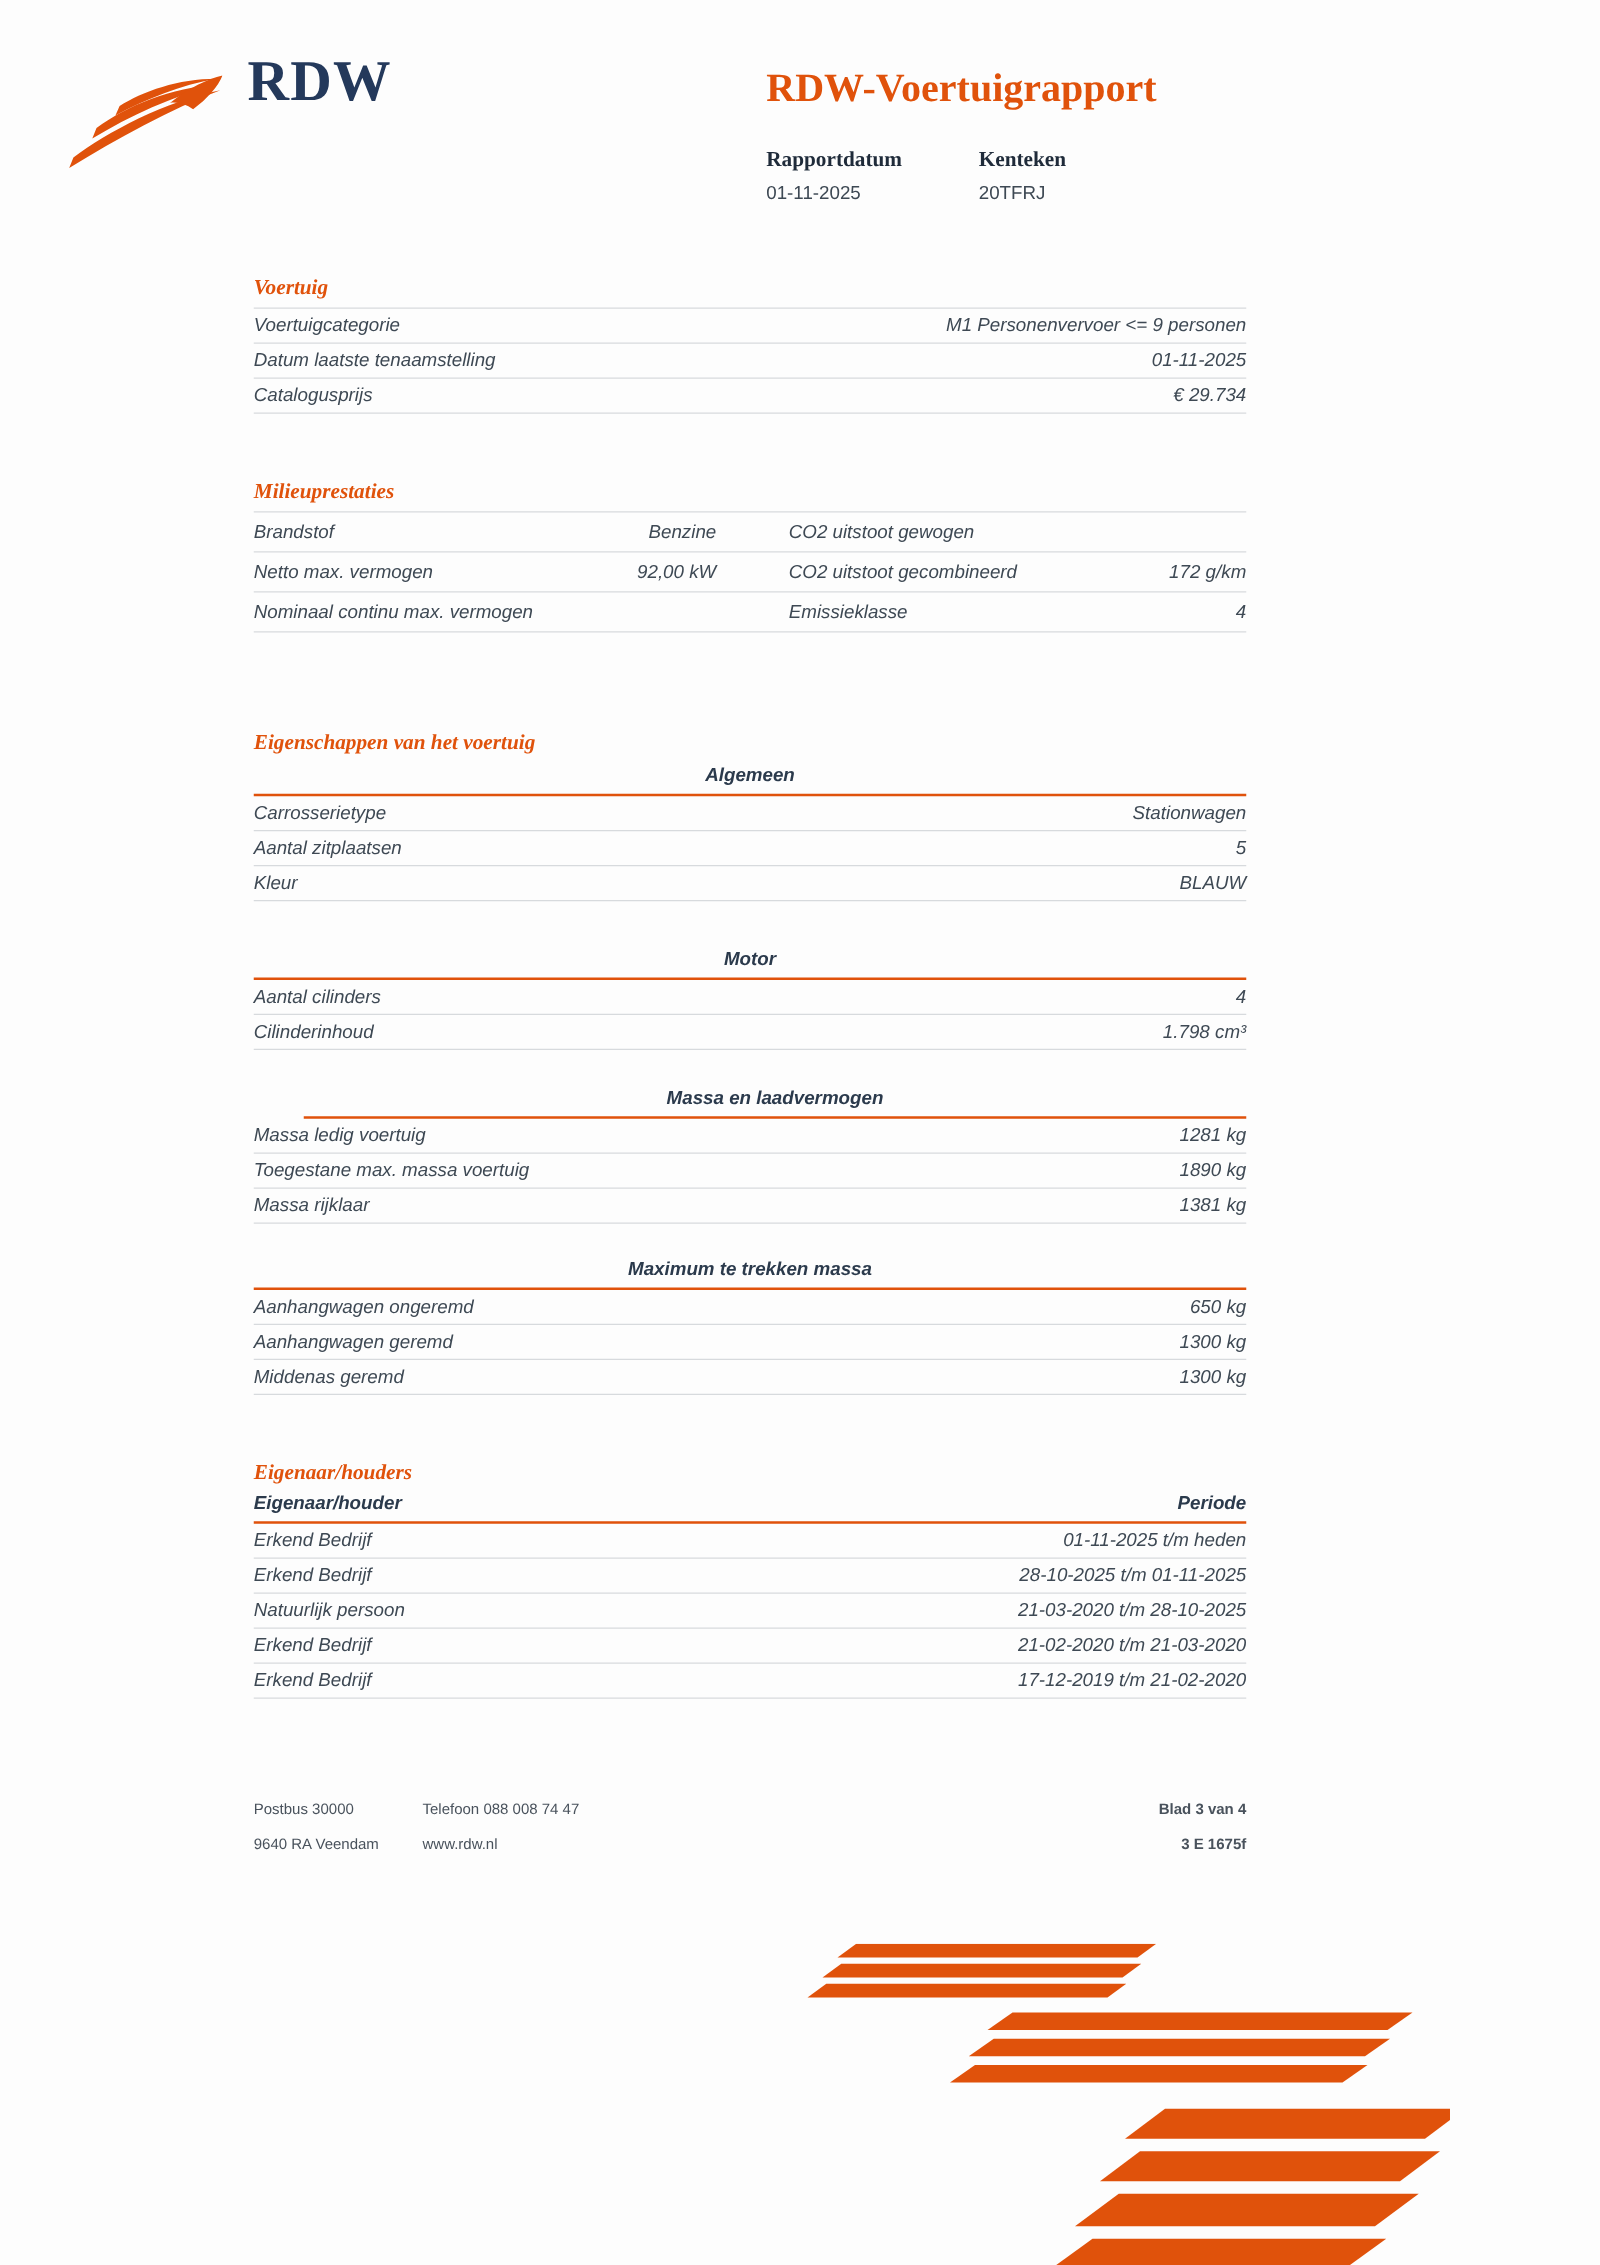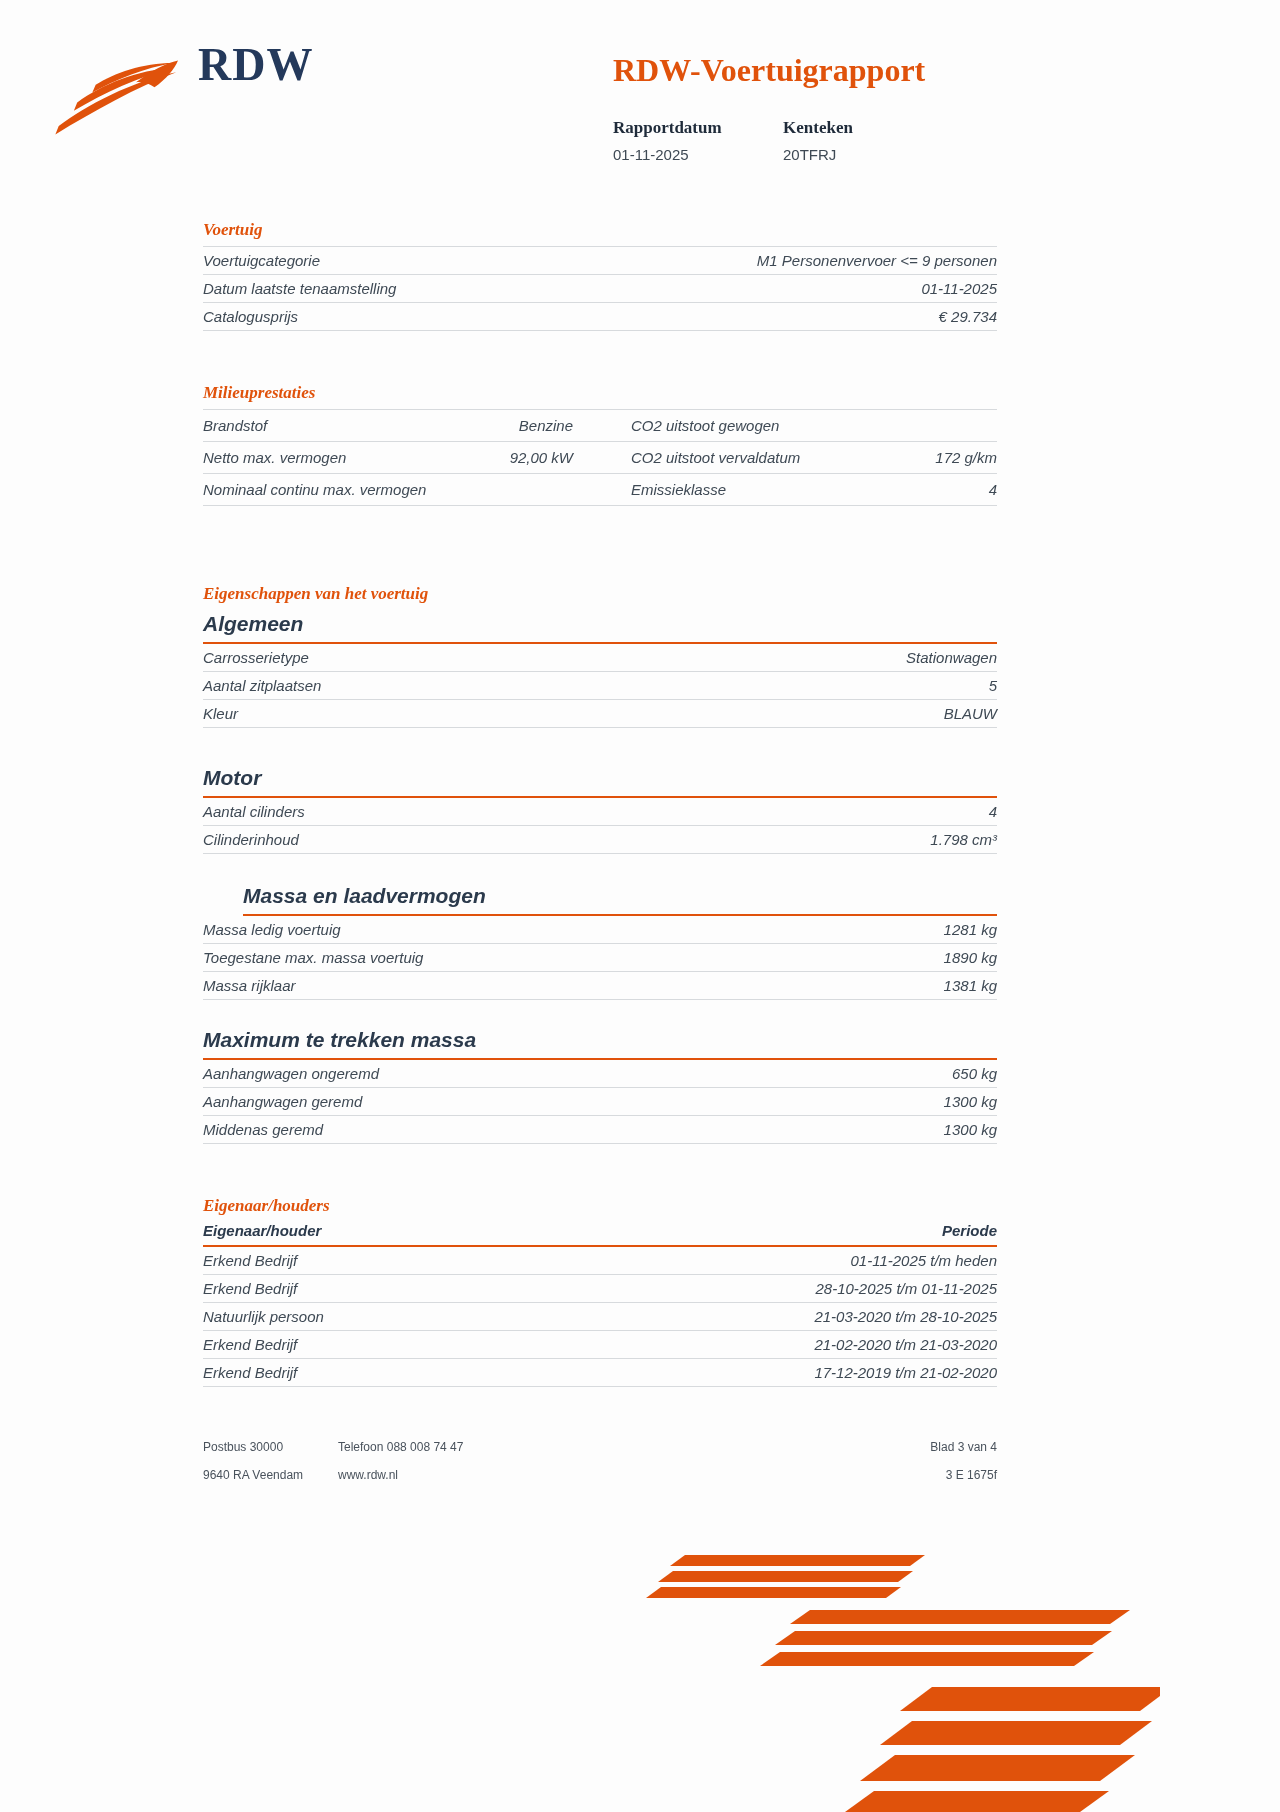--- a/index.html
+++ b/index.html
@@ -44,38 +44,38 @@
   .sec-milieu{margin-top:52px;}
   .m-row{
     display:grid;grid-template-columns:300px 70px 1fr 125px;align-items:center;
     height:31px;border-bottom:1px solid var(--line);font-size:15px;
   }
   .mv1{text-align:right;}
   .mk2{padding-left:58px;}
   .mv2{text-align:right;}
   .sec-eigenschappen{margin-top:78px;}
   .sub-h{
-    margin:0;margin-top:8px;font-size:21px;font-weight:700;color:var(--dark);
-    padding-bottom:6px;border-bottom:2px solid var(--orange);
+    margin:0;margin-top:8px;font-size:15px;font-weight:700;color:var(--dark);
+    padding-bottom:6px;border-bottom:2px solid var(--orange);text-align:center;
   }
   .sub-motor{margin-top:38px;}
   .sub-massa{margin-top:30px;margin-left:40px;}
   .sub-trekken{margin-top:28px;}
   .sec-eigenaren{margin-top:52px;}
   .owner-head{
     display:flex;justify-content:space-between;align-items:flex-end;
     margin-top:6px;padding-bottom:6px;border-bottom:2px solid var(--orange);
     font-size:15px;font-weight:700;color:var(--dark);
   }
   .footer{position:absolute;left:203px;top:1440px;width:794px;font-size:12px;color:#49525C;}
   .f-row{display:flex;align-items:baseline;}
   .f-row + .f-row{margin-top:14px;}
   .f-c1{width:135px;}
   .f-c2{flex:1;}
-  .f-c3{text-align:right;}
+  .f-c3{text-align:right;font-weight:bold;}
   .deco{position:absolute;left:640px;top:1555px;width:520px;height:257px;}
 </style>
 </head>
 <body>
 
 <div>
 
   <svg class="swoosh" viewBox="0 0 150 95" xmlns="http://www.w3.org/2000/svg">
     <g fill="#E0520B">
       <path d="M4 92 C 50 64 100 36 148 18 C 96 28 40 58 8 82 Z"></path>
@@ -114,21 +114,21 @@
       <h2 class="sec-h ruled">Milieuprestaties</h2>
       <div class="m-row">
         <span class="mk">Brandstof</span>
         <span class="mv1">Benzine</span>
         <span class="mk2">CO2 uitstoot gewogen</span>
         <span class="mv2"></span>
       </div>
       <div class="m-row">
         <span class="mk">Netto max. vermogen</span>
         <span class="mv1">92,00 kW</span>
-        <span class="mk2">CO2 uitstoot vervaldatum</span>
+        <span class="mk2">CO2 uitstoot gecombineerd</span>
         <span class="mv2">172 g/km</span>
       </div>
       <div class="m-row">
         <span class="mk">Nominaal continu max. vermogen</span>
         <span class="mv1"></span>
         <span class="mk2">Emissieklasse</span>
         <span class="mv2">4</span>
       </div>
     </section>
 

